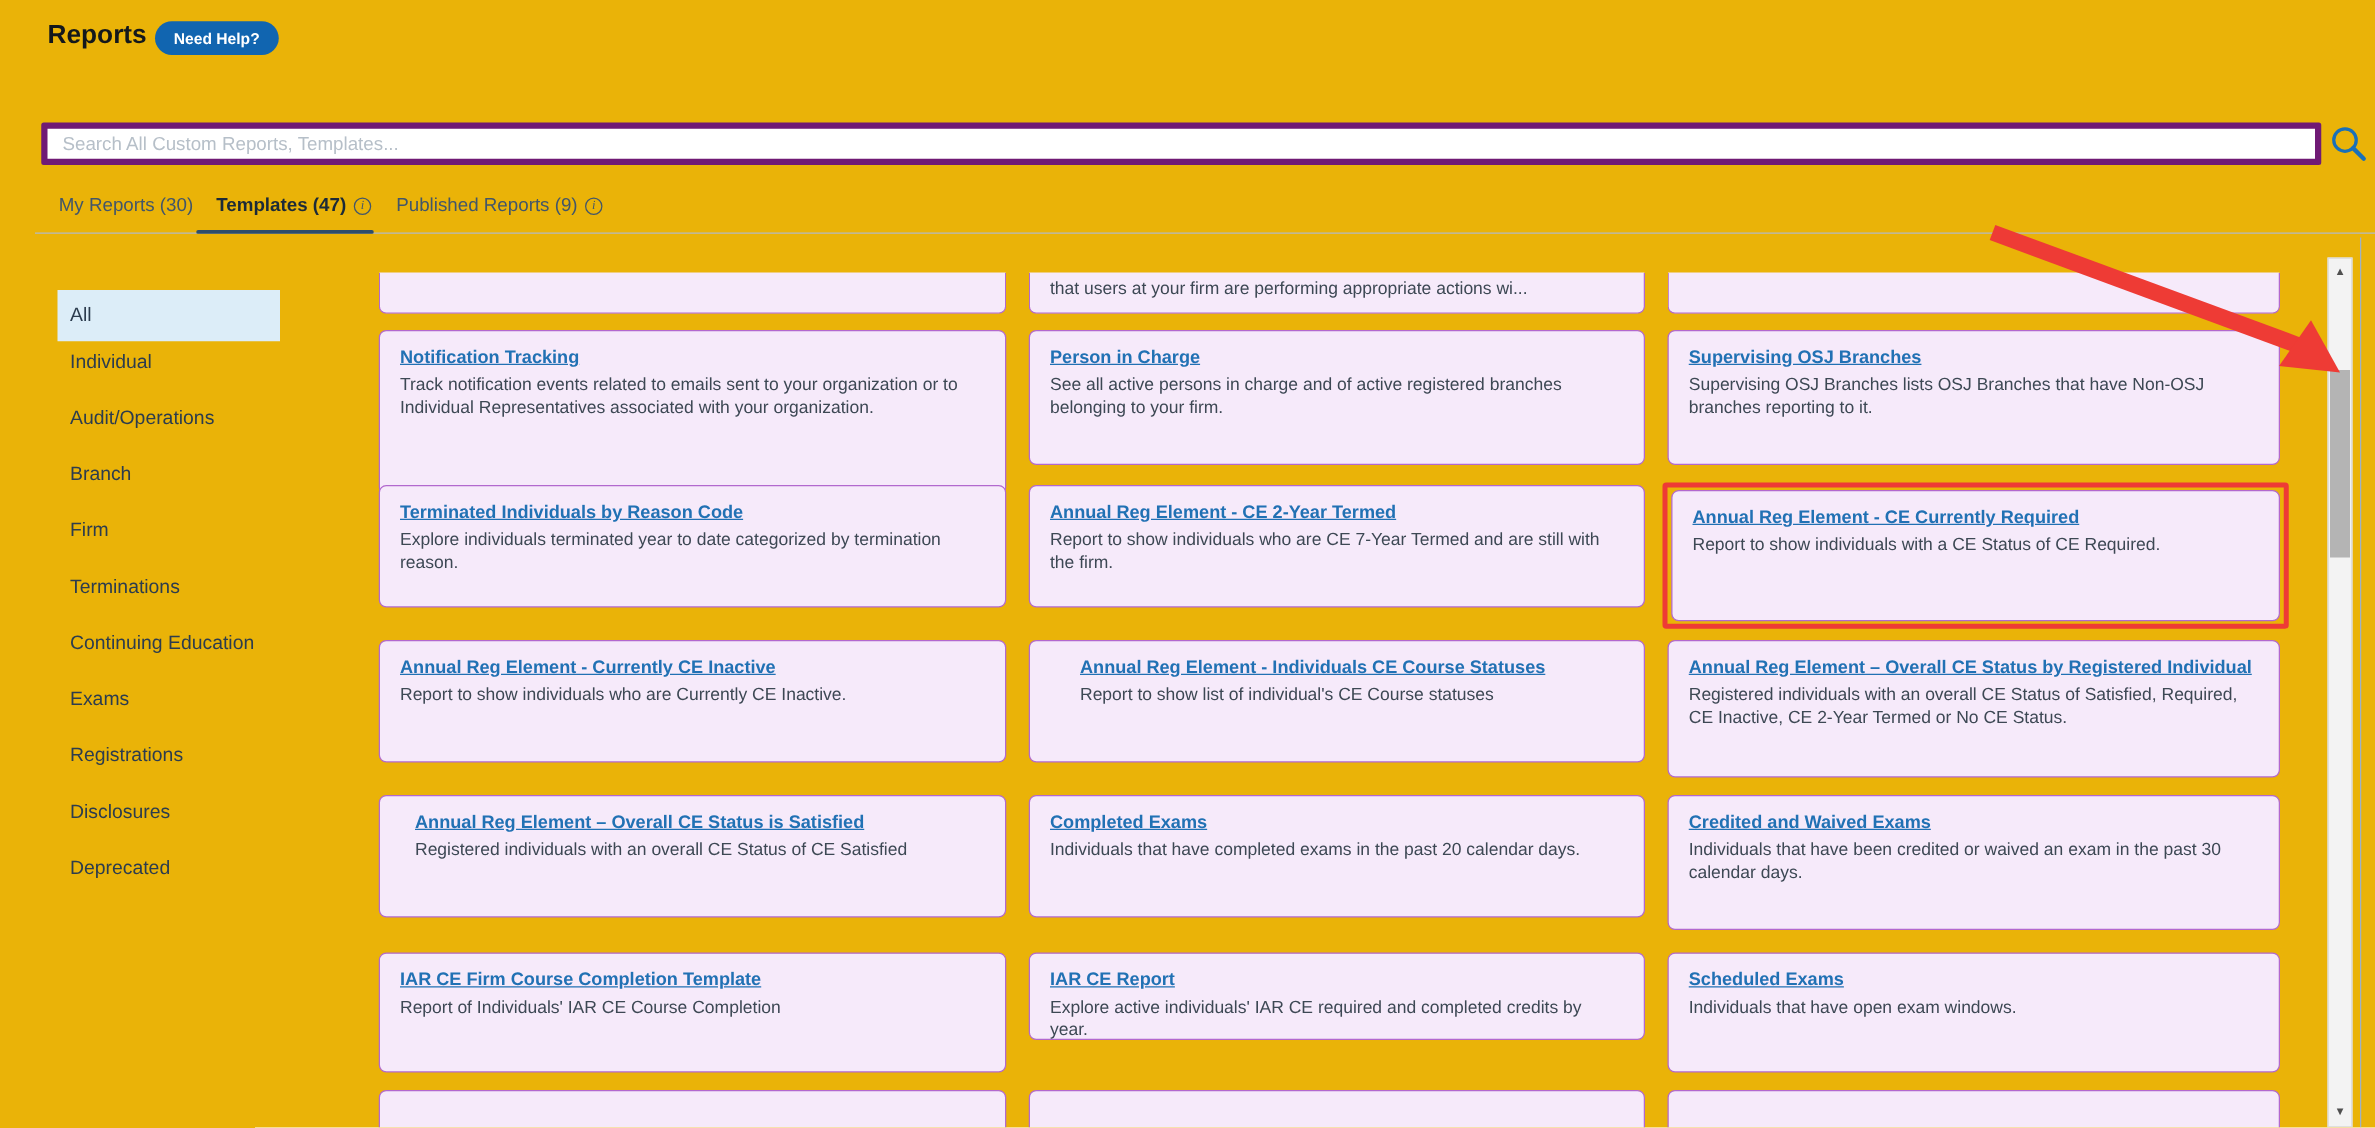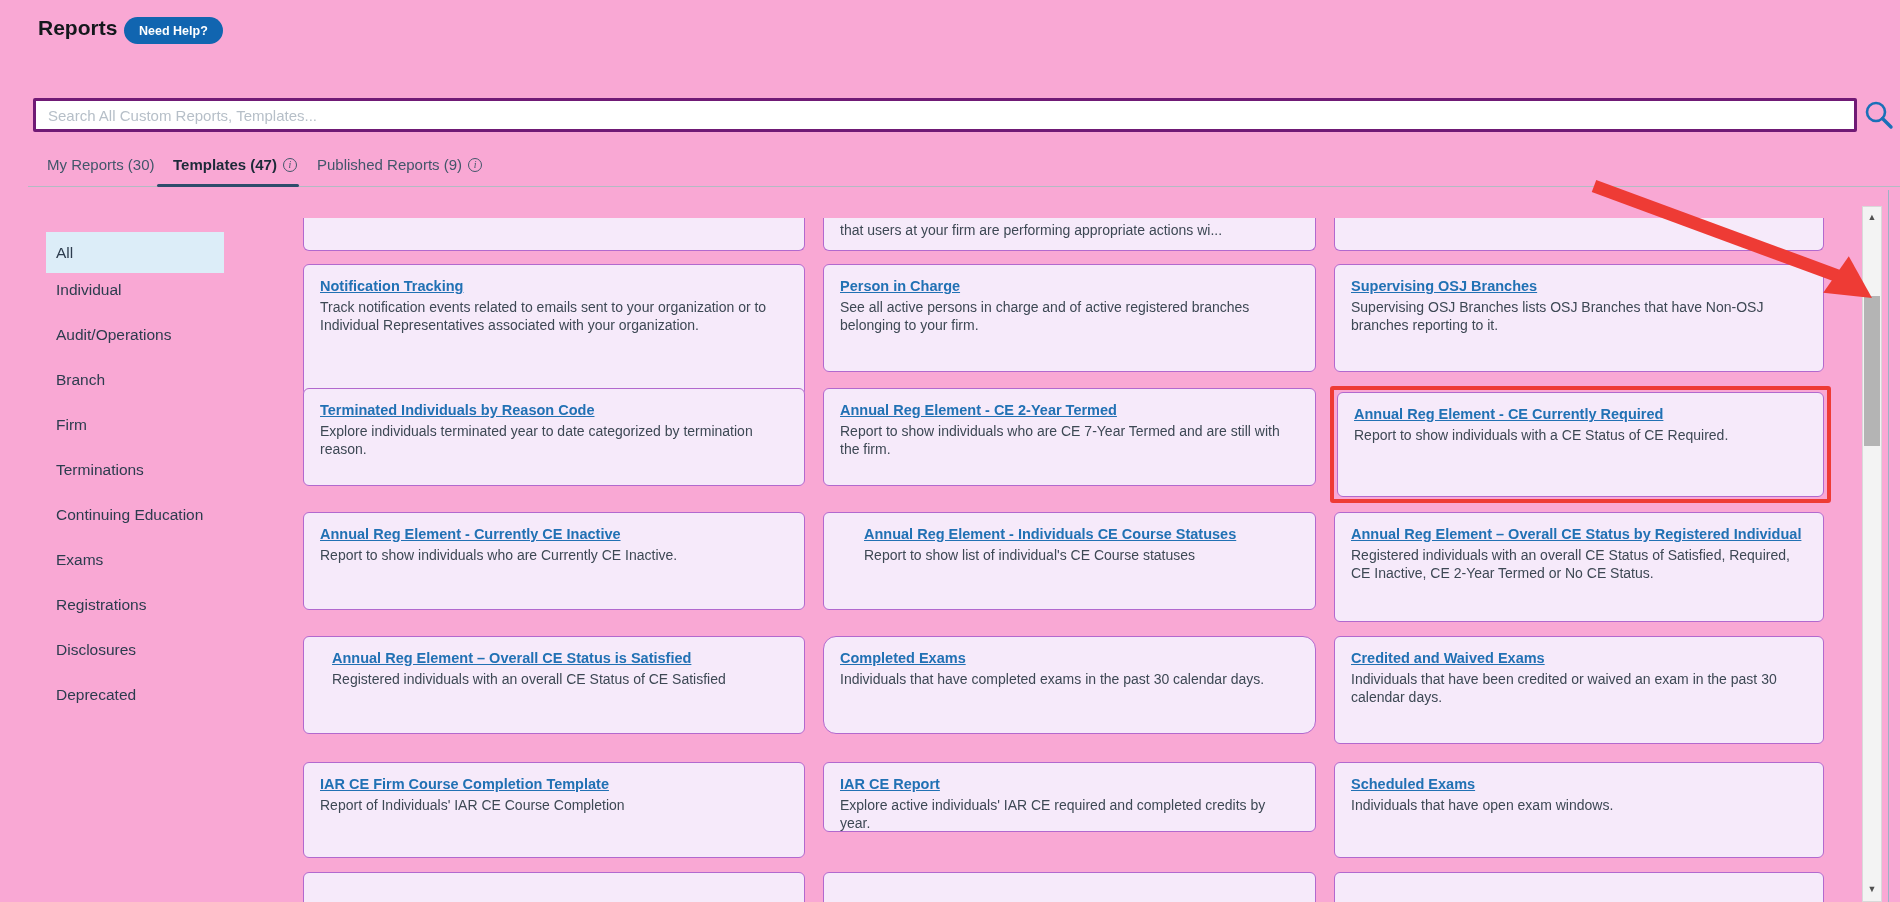--- a/index.html
+++ b/index.html
@@ -1,31 +1,31 @@
 <!DOCTYPE html>
 <html><head>
 <meta charset="utf-8">
 <style>
   * { margin:0; padding:0; box-sizing:border-box; }
   html,body { background:#ffffff; }
   #app {
     position:relative; width:1900px; height:902px; overflow:hidden;
-    background:#f9a8d4; font-family:"Liberation Sans", sans-serif; color:#3d4854;
+    background:#eab308; font-family:"Liberation Sans", sans-serif; color:#3d4854;
   }
   
   .page-title { position:absolute; left:38px; top:16px; font-size:21px; font-weight:bold; color:#14181c; }
   .need-help {
     position:absolute; left:124px; top:17px; height:27px; padding:0 15px;
     background:#1165b0; color:#fff; font-size:12.5px; font-weight:bold;
     border:none; border-radius:14px; display:flex; align-items:center; cursor:pointer;
   }
   
   .search-input {
     position:absolute; left:33px; top:98px; width:1824px; height:34px;
-    border:3px solid #701a75; border-radius:2px; padding:0 12px;
+    border:5px solid #701a75; border-radius:2px; padding:0 12px;
     font-size:15px; font-family:"Liberation Sans", sans-serif; color:#333; outline:none;
   }
   .search-input::placeholder { color:#b6bfc8; }
   .search-icon { position:absolute; left:1864px; top:100px; width:30px; height:30px; cursor:pointer; }
   
   .tab { position:absolute; top:156px; font-size:15px; color:#42566a; display:flex; align-items:center; gap:6px; cursor:pointer; }
   .tab.active { color:#1c2a38; font-weight:bold; }
   .info-i {
     display:inline-flex; width:14px; height:14px; border:1px solid #42566a; border-radius:50%;
     align-items:center; justify-content:center; font-size:10px; font-weight:normal; font-style:italic;
@@ -145,23 +145,23 @@
   </div>
   <div class="card" style="left:1334px; top:512px; width:490px; height:110px;">
     <a class="card-title">Annual Reg Element – Overall CE Status by Registered Individual</a>
     <div class="card-desc">Registered individuals with an overall CE Status of Satisfied, Required, CE Inactive, CE 2-Year Termed or No CE Status.</div>
   </div>
 
   <div class="card" style="left:303px; top:636px; width:502px; height:98px;padding-left:28px;">
     <a class="card-title">Annual Reg Element – Overall CE Status is Satisfied</a>
     <div class="card-desc">Registered individuals with an overall CE Status of CE Satisfied</div>
   </div>
-  <div class="card" style="left:823px; top:636px; width:493px; height:98px;border-radius:13px;">
+  <div class="card" style="left:823px; top:636px; width:493px; height:98px;">
     <a class="card-title">Completed Exams</a>
-    <div class="card-desc">Individuals that have completed exams in the past 30 calendar days.</div>
+    <div class="card-desc">Individuals that have completed exams in the past 20 calendar days.</div>
   </div>
   <div class="card" style="left:1334px; top:636px; width:490px; height:108px;">
     <a class="card-title">Credited and Waived Exams</a>
     <div class="card-desc">Individuals that have been credited or waived an exam in the past 30 calendar days.</div>
   </div>
 
   <div class="card" style="left:303px; top:762px; width:502px; height:96px;">
     <a class="card-title">IAR CE Firm Course Completion Template</a>
     <div class="card-desc">Report of Individuals' IAR CE Course Completion</div>
   </div>

